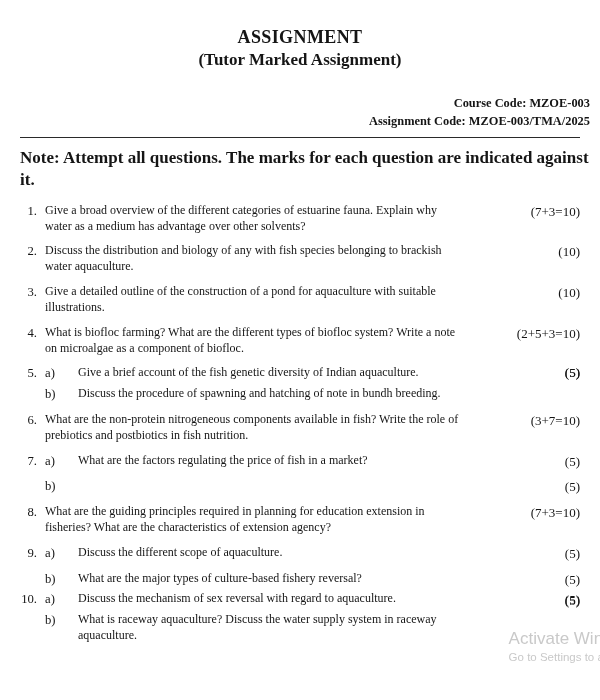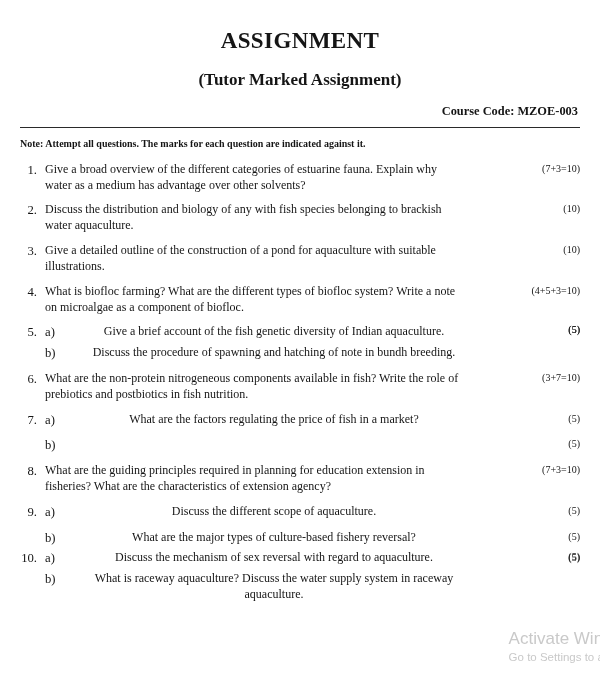--- a/index.html
+++ b/index.html
@@ -23,53 +23,53 @@
     inset: 0;
     padding: 0;
   }
 
   
   .title-block {
     text-align: center;
     padding-top: 27px;
   }
   .doc-title {
-    font-size: 23px;
+    font-size: 18px;
     font-weight: bold;
     letter-spacing: 0.4px;
     line-height: 1.18;
   }
   .doc-subtitle {
     font-size: 17px;
     font-weight: bold;
     line-height: 1.3;
-    margin-top: 15px;
+    margin-top: 1px;
   }
 
   
   .meta-block {
-    margin-top: 12px;
-    padding-right: 22px;
+    margin-top: 24px;
+    padding-right: 10px;
     text-align: right;
     font-weight: bold;
     font-size: 12.4px;
     line-height: 1.42;
   }
 
   hr.rule {
     border: none;
     border-top: 1.6px solid #2a2a2a;
     margin: 6px 20px 0 20px;
   }
 
   
   .note {
     margin: 9px 0 8px 20px;
     font-weight: bold;
-    font-size: 10px;
+    font-size: 17px;
     line-height: 1.3;
   }
 
   
   .qlist {
     margin-top: 12px;
     position: relative;
   }
 
   .qrow {
@@ -98,29 +98,29 @@
     line-height: 1.32;
   }
 
   .qtext {
     flex: 1 1 auto;
     font-size: 12px;
     line-height: 1.32;
     padding-right: 8px;
     max-width: 418px;
   }
-  .qtext.sub { max-width: 392px; text-align: center; }
+  .qtext.sub { max-width: 392px; }
 
   .qmarks {
     position: absolute;
     right: 20px;
     top: 0;
     width: 86px;
     text-align: right;
-    font-size: 10px;
+    font-size: 13px;
     line-height: 1.32;
     white-space: nowrap;
   }
   
   .qmarks.shift-a { top: -1px; }
 
   
   .watermark {
     position: absolute;
     right: -22px;
@@ -139,20 +139,21 @@
 
 <div class="page">
 
   <div class="title-block">
     <div class="doc-title">ASSIGNMENT</div>
     <div class="doc-subtitle">(Tutor Marked Assignment)</div>
   </div>
 
   <div class="meta-block">
     <div>Course Code: MZOE-003</div>
+    <div>Assignment Code: MZOE-003/TMA/2025</div>
   </div>
 
   <hr class="rule">
 
   <div class="note">Note: Attempt all questions. The marks for each question are indicated against it.</div>
 
   <div class="qlist">
 
     <div class="qrow">
       <div class="qnum">1.</div>
@@ -168,21 +169,21 @@
 
     <div class="qrow">
       <div class="qnum">3.</div>
       <div class="qtext">Give a detailed outline of the construction of a pond for aquaculture with suitable illustrations.</div>
       <div class="qmarks">(10)</div>
     </div>
 
     <div class="qrow">
       <div class="qnum">4.</div>
       <div class="qtext">What is biofloc farming? What are the different types of biofloc system? Write a note on microalgae as a component of biofloc.</div>
-      <div class="qmarks">(4+5+3=10)</div>
+      <div class="qmarks">(2+5+3=10)</div>
     </div>
 
     <div class="qrow tight">
       <div class="qnum">5.</div>
       <div class="sublabel">a)</div>
       <div class="qtext sub">Give a brief account of the fish genetic diversity of Indian aquaculture.</div>
       <div class="qmarks shift-a">(5)</div>
     </div>
 
     <div class="qrow">

